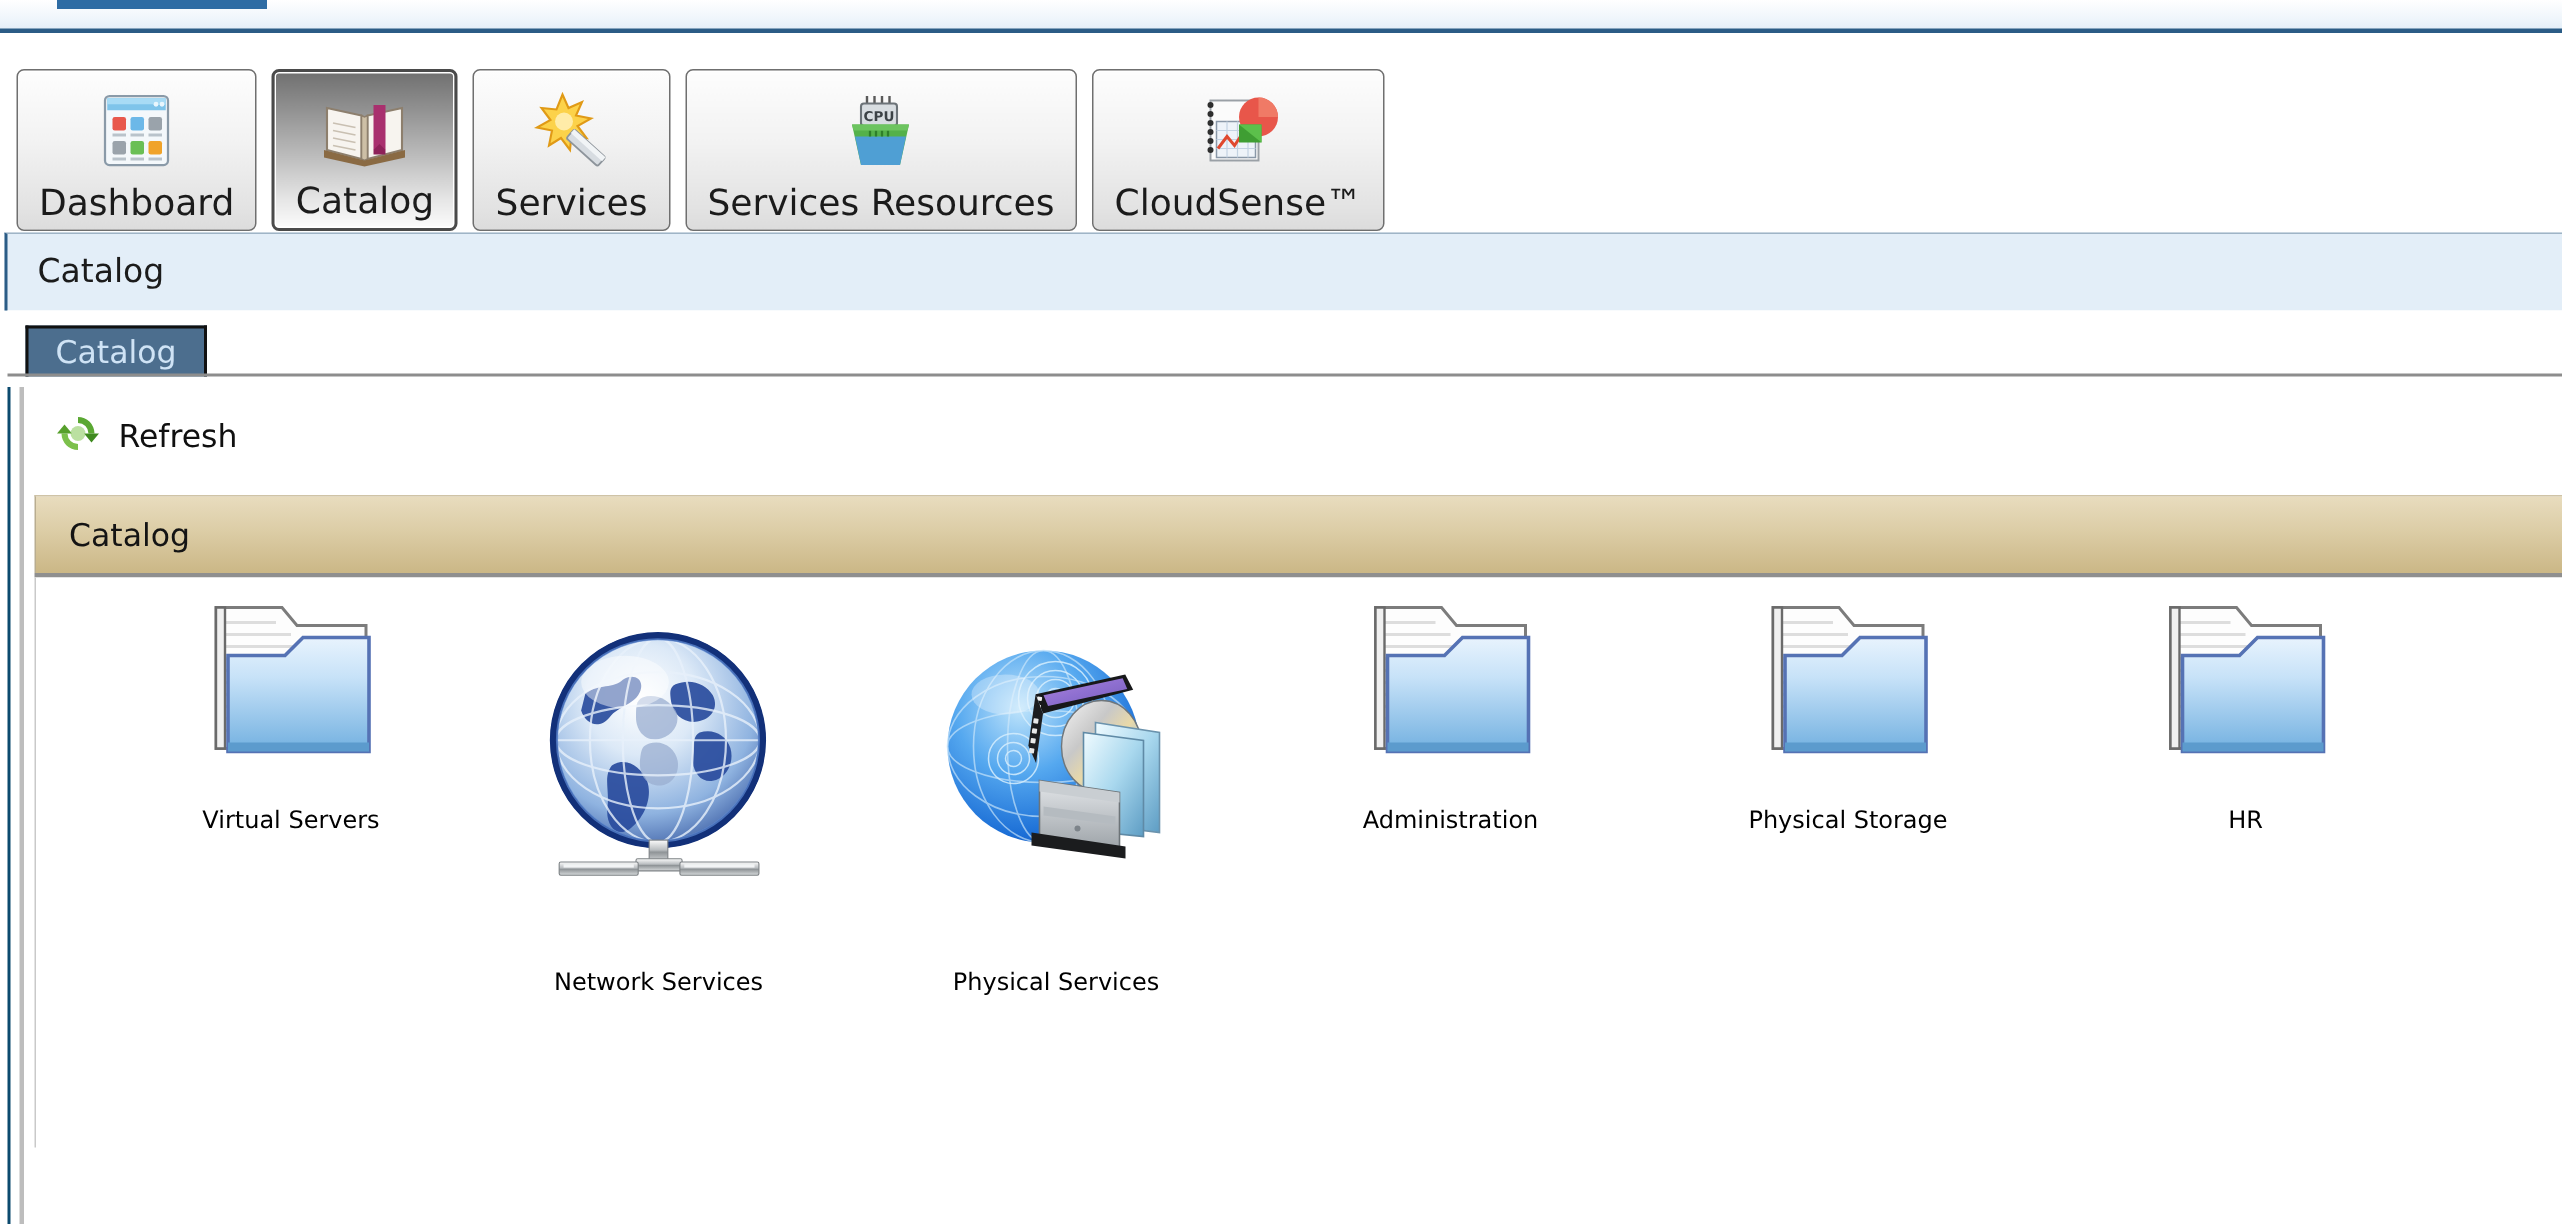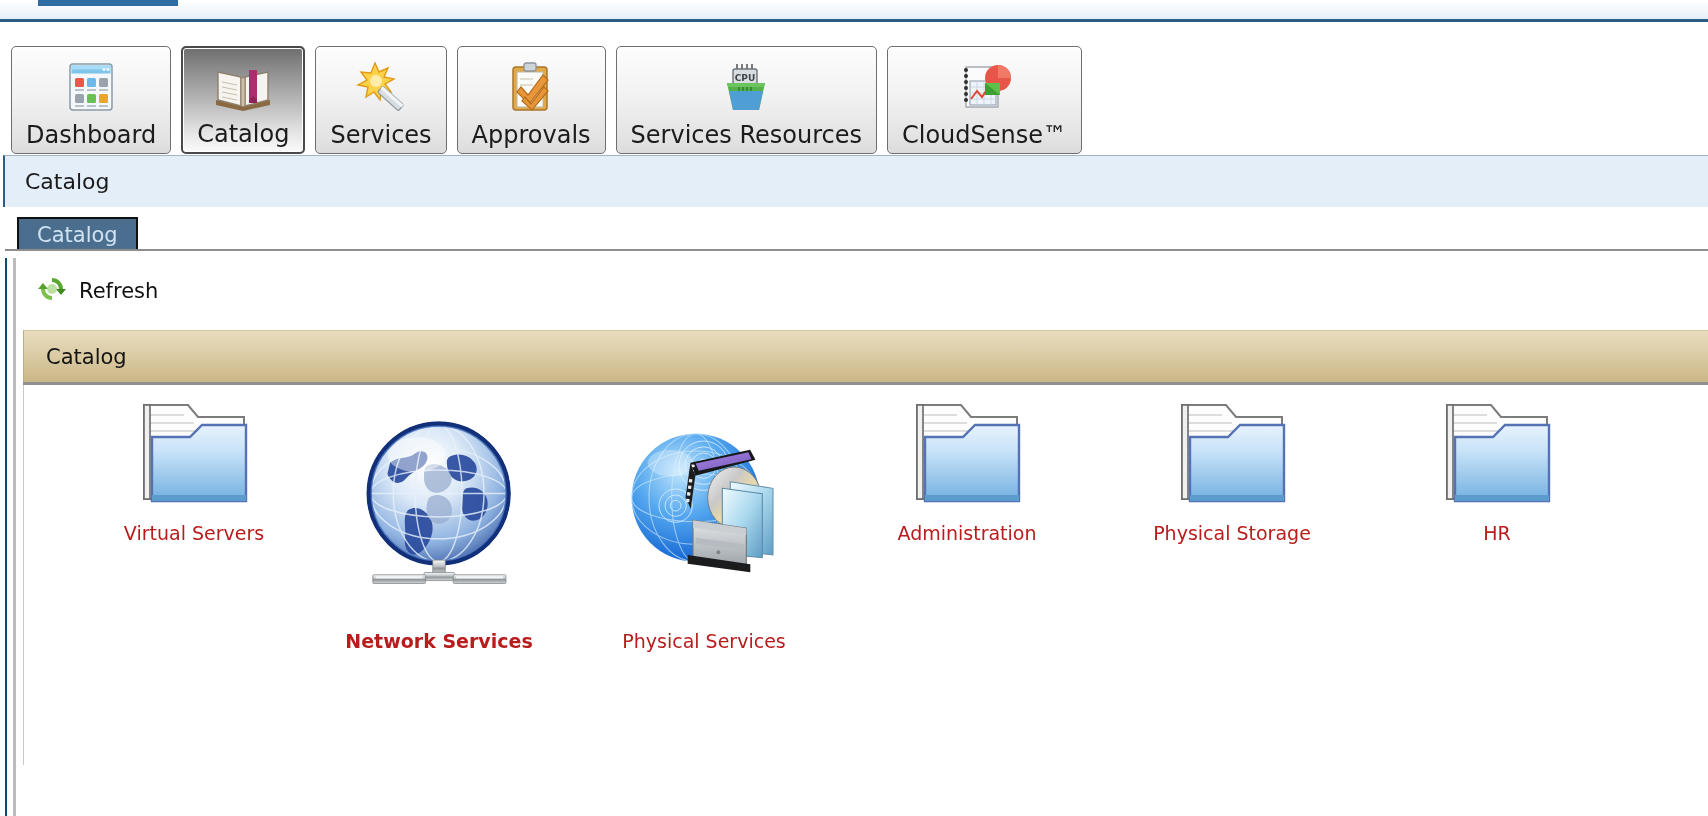--- a/index.html
+++ b/index.html
@@ -142,22 +142,22 @@
     position: absolute;
     width: 230px;
     display: flex; flex-direction: column; align-items: center;
     cursor: pointer;
   }
   .tile .t-ico {
     height: 118px; width: 150px;
     display: flex; align-items: flex-end; justify-content: center;
   }
   .tile .t-lbl {
-    margin-top: 9px;
-    font-size: 19px; color: #b91c1c; text-align: center; white-space: nowrap;
+    margin-top: 24px;
+    font-size: 16px; color: #000000; text-align: center; white-space: nowrap;
   }
   .tile.tall .t-ico { height: 236px; align-items: center; }
 </style>
 </head>
 <body>
 
 <div class="top-strip">
   <div class="top-strip-tab"></div>
   <div class="top-strip-rule"></div>
 </div>
@@ -216,36 +216,20 @@
         <circle cx="23" cy="20" r="6" fill="#fff1b8" opacity="0.85"></circle>
         <g transform="rotate(42 30 28)">
           <rect x="28" y="26" width="28" height="8" rx="1.5" fill="#d7dce1" stroke="#8d949b" stroke-width="1.2"></rect>
           <rect x="28" y="26" width="28" height="3.4" fill="#f1f4f6"></rect>
         </g>
       </svg>
     </span>
     <span class="tb-lbl">Services</span>
   </div>
 
-  <div class="tb-btn">
-    <span class="tb-ico">
-      <svg width="52" height="52" viewBox="0 0 52 52">
-        <rect x="8" y="6" width="34" height="43" rx="3" fill="#e0a94a" stroke="#a9762a" stroke-width="1.5"></rect>
-        <rect x="12" y="11" width="26" height="35" fill="#fbfbf7" stroke="#bdb8a8" stroke-width="1"></rect>
-        <rect x="19" y="2" width="12" height="8" rx="2" fill="#cfd4d8" stroke="#8d949b" stroke-width="1.3"></rect>
-        <g stroke="#cfcabb" stroke-width="1.2">
-          <line x1="15" y1="18" x2="28" y2="18"></line>
-            <line x1="15" y1="24" x2="28" y2="24"></line>
-        </g>
-        <path d="M16 26 L23 34 L38 14 L43 19 L24 43 L12 31 Z" fill="#e8963a" stroke="#b96c18" stroke-width="1.2"></path>
-        <path d="M20 36 L26 43 L39 26 L43 30 L27 49 L17 40 Z" fill="#e8963a" stroke="#b96c18" stroke-width="1.2"></path>
-      </svg>
-    </span>
-    <span class="tb-lbl">Approvals</span>
-  </div>
 
 
   <div class="tb-btn">
     <span class="tb-ico">
       <svg width="58" height="52" viewBox="0 0 58 52">
         <g stroke="#5a5a5a" stroke-width="1.6">
           <line x1="20" y1="3" x2="20" y2="9"></line>
             <line x1="25" y1="3" x2="25" y2="9"></line>
           <line x1="30" y1="3" x2="30" y2="9"></line>
             <line x1="35" y1="3" x2="35" y2="9"></line>
@@ -359,21 +343,21 @@
                   <stop offset="0.35" stop-color="#c7e2f8"></stop>
                   <stop offset="1" stop-color="#72b0e0"></stop>
                 </linearGradient>
               </defs>
               <path d="M24 100 L118 100 L118 106 L24 106 Z" fill="#5c9bcd"></path>
             </svg>
           </span>
           <span class="t-lbl">Virtual Servers</span>
         </div>
 
-        <div class="tile tall" style="left:300px; top:0px;font-weight:bold;">
+        <div class="tile tall" style="left:300px; top:0px;">
           <span class="t-ico" style="height:236px;">
             <svg width="205" height="236" viewBox="0 0 205 236">
               <defs>
                 <radialGradient id="globeG" cx="0.42" cy="0.3" r="0.85">
                   <stop offset="0" stop-color="#ffffff"></stop>
                   <stop offset="0.32" stop-color="#dce9f7"></stop>
                   <stop offset="0.66" stop-color="#8fb3e0"></stop>
                   <stop offset="1" stop-color="#1e3f8f"></stop>
                 </radialGradient>
                 <linearGradient id="metalG" x1="0" y1="0" x2="0" y2="1">

